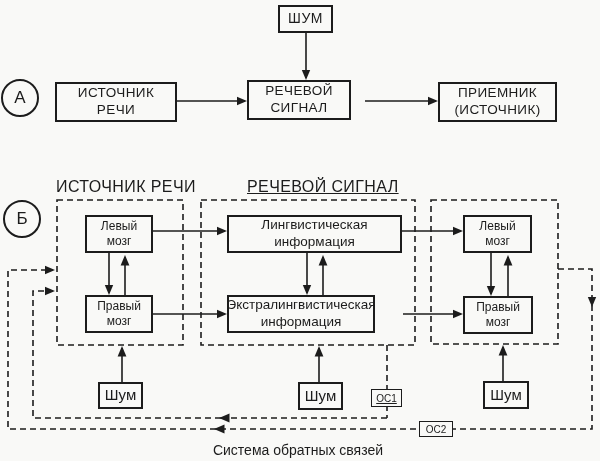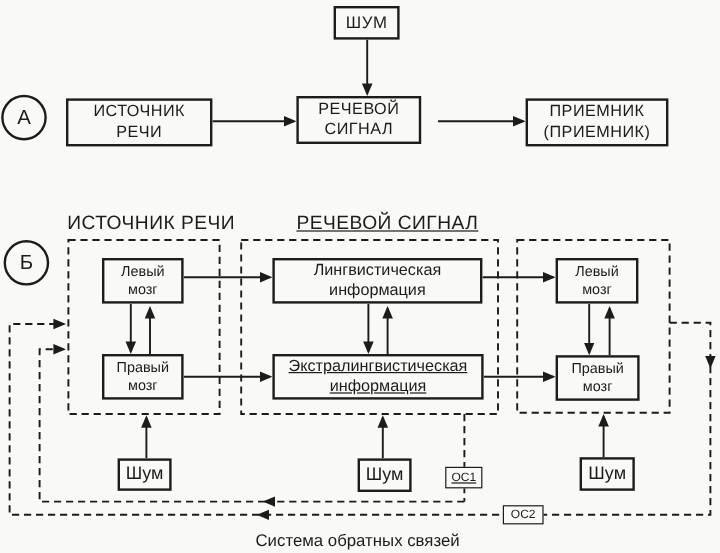--- a/index.html
+++ b/index.html
@@ -104,21 +104,21 @@
     <span>РЕЧИ</span>
   </div>
 
   <div class="box caps" style="left:247px;top:80px;width:104px;height:40px;">
     <span>РЕЧЕВОЙ</span>
     <span>СИГНАЛ</span>
   </div>
 
   <div class="box caps" style="left:438px;top:82px;width:119px;height:40px;">
     <span>ПРИЕМНИК</span>
-    <span>(ПРИЕМНИК)</span>
+    <span>(ИСТОЧНИК)</span>
   </div>
 
   <div class="badge" style="left:3px;top:200px;">
     <span>Б</span>
   </div>
 
   <div class="hdr" style="left:56px;top:178px;">ИСТОЧНИК РЕЧИ</div>
   <div class="hdr" style="left:247px;top:178px;text-decoration:underline;">РЕЧЕВОЙ СИГНАЛ</div>
 
   <div class="box brain" style="left:85px;top:215px;width:68px;height:38px;">
@@ -129,21 +129,21 @@
   <div class="box brain" style="left:85px;top:295px;width:68px;height:38px;">
     <span>Правый</span>
     <span>мозг</span>
   </div>
 
   <div class="box info" style="left:227px;top:215px;width:175px;height:38px;">
     <span>Лингвистическая</span>
     <span>информация</span>
   </div>
 
-  <div class="box info" style="left:227px;top:295px;width:176px;height:38px;text-decoration:underline;">
+  <div class="box info" style="left:227px;top:295px;width:148px;height:38px;">
     <span>Экстралингвистическая</span>
     <span>информация</span>
   </div>
 
   <div class="box brain" style="left:463px;top:215px;width:69px;height:38px;">
     <span>Левый</span>
     <span>мозг</span>
   </div>
 
   <div class="box brain" style="left:463px;top:296px;width:70px;height:38px;">

